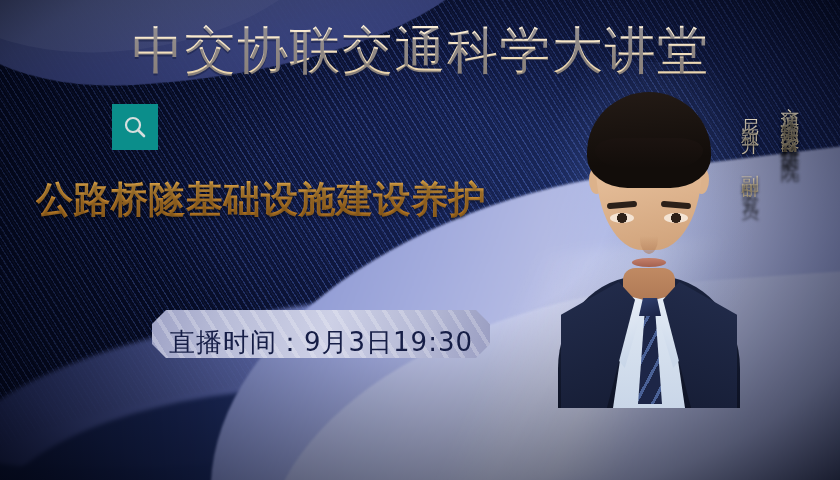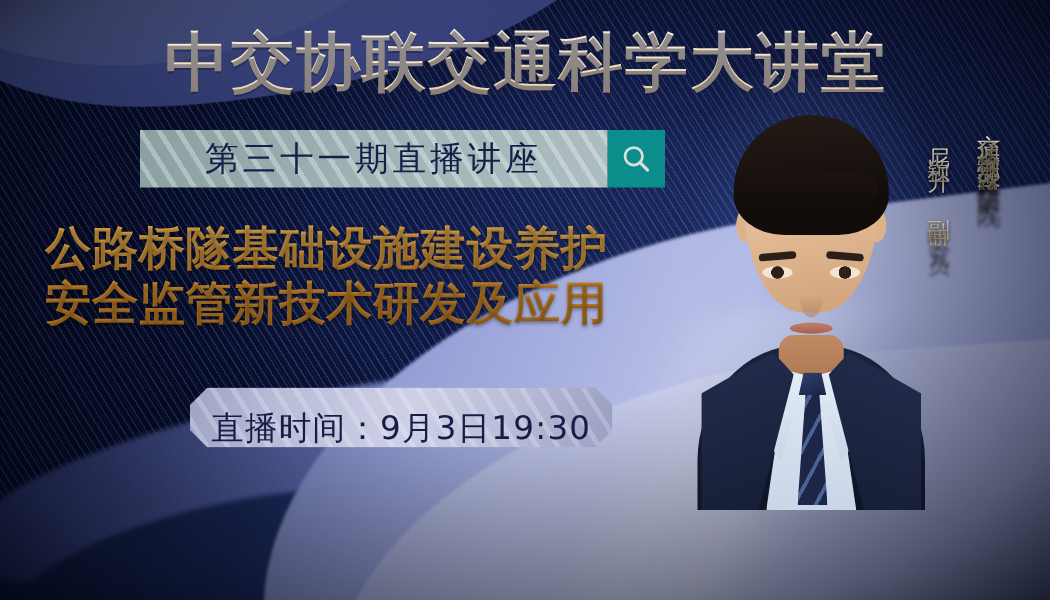--- a/index.html
+++ b/index.html
@@ -198,21 +198,21 @@
   }
   .p-glow{
     position:absolute;left:-28px;top:-16px;width:226px;height:360px;
     background:radial-gradient(ellipse at 50% 42%, rgba(120,150,230,.22) 0%, rgba(10,16,42,0) 66%);
     pointer-events:none;
   }
 
   
   .title-main{
     position:absolute;left:132px;top:18px;width:580px;height:66px;
-    font-size:51px;line-height:66px;font-weight:700;letter-spacing:1.5px;
+    font-size:51px;line-height:66px;font-weight:400;letter-spacing:1.5px;
     color:#f3e2c4;
     background:linear-gradient(180deg,#fdf3e0 0%,#f4e2c2 45%,#e7cfa4 100%);
     -webkit-background-clip:text;background-clip:text;-webkit-text-fill-color:transparent;
     text-shadow:0 2px 0 rgba(20,26,60,.45);
     white-space:nowrap;
     font-family:"DejaVu Sans","Liberation Sans",sans-serif;
   }
 
   
   .sub-wrap{
@@ -338,34 +338,30 @@
       <div class="p-eyeR"></div>
       <div class="p-nose"></div>
       <div class="p-mouth"></div>
     </div>
     <div class="p-hair"></div>
   </div>
 
   <div class="title-main">中交协联交通科学大讲堂</div>
 
   <div class="sub-wrap">
-    <div class="sub-bar">
-      <span class="sub-text">第三十一期直播讲座</span>
-    </div>
     <div class="sub-icon">
       <svg width="26" height="26" viewBox="0 0 26 26">
         <circle cx="11" cy="11" r="7" fill="none" stroke="#d6dede" stroke-width="2.2"></circle>
         <line x1="16" y1="16" x2="22" y2="22" stroke="#d6dede" stroke-width="2.6" stroke-linecap="round"></line>
       </svg>
     </div>
   </div>
 
   <div class="topic">
     <div>公路桥隧基础设施建设养护</div>
-    <div>安全监管新技术研发及应用</div>
   </div>
 
   <div class="time-badge">
     <span class="time-text">直播时间：9月3日19:30</span>
   </div>
 
   <div class="vtext v-org">交通运输部公路科学研究院</div>
   <div class="vtext v-name">尼颖升 副研究员</div>
 
 

